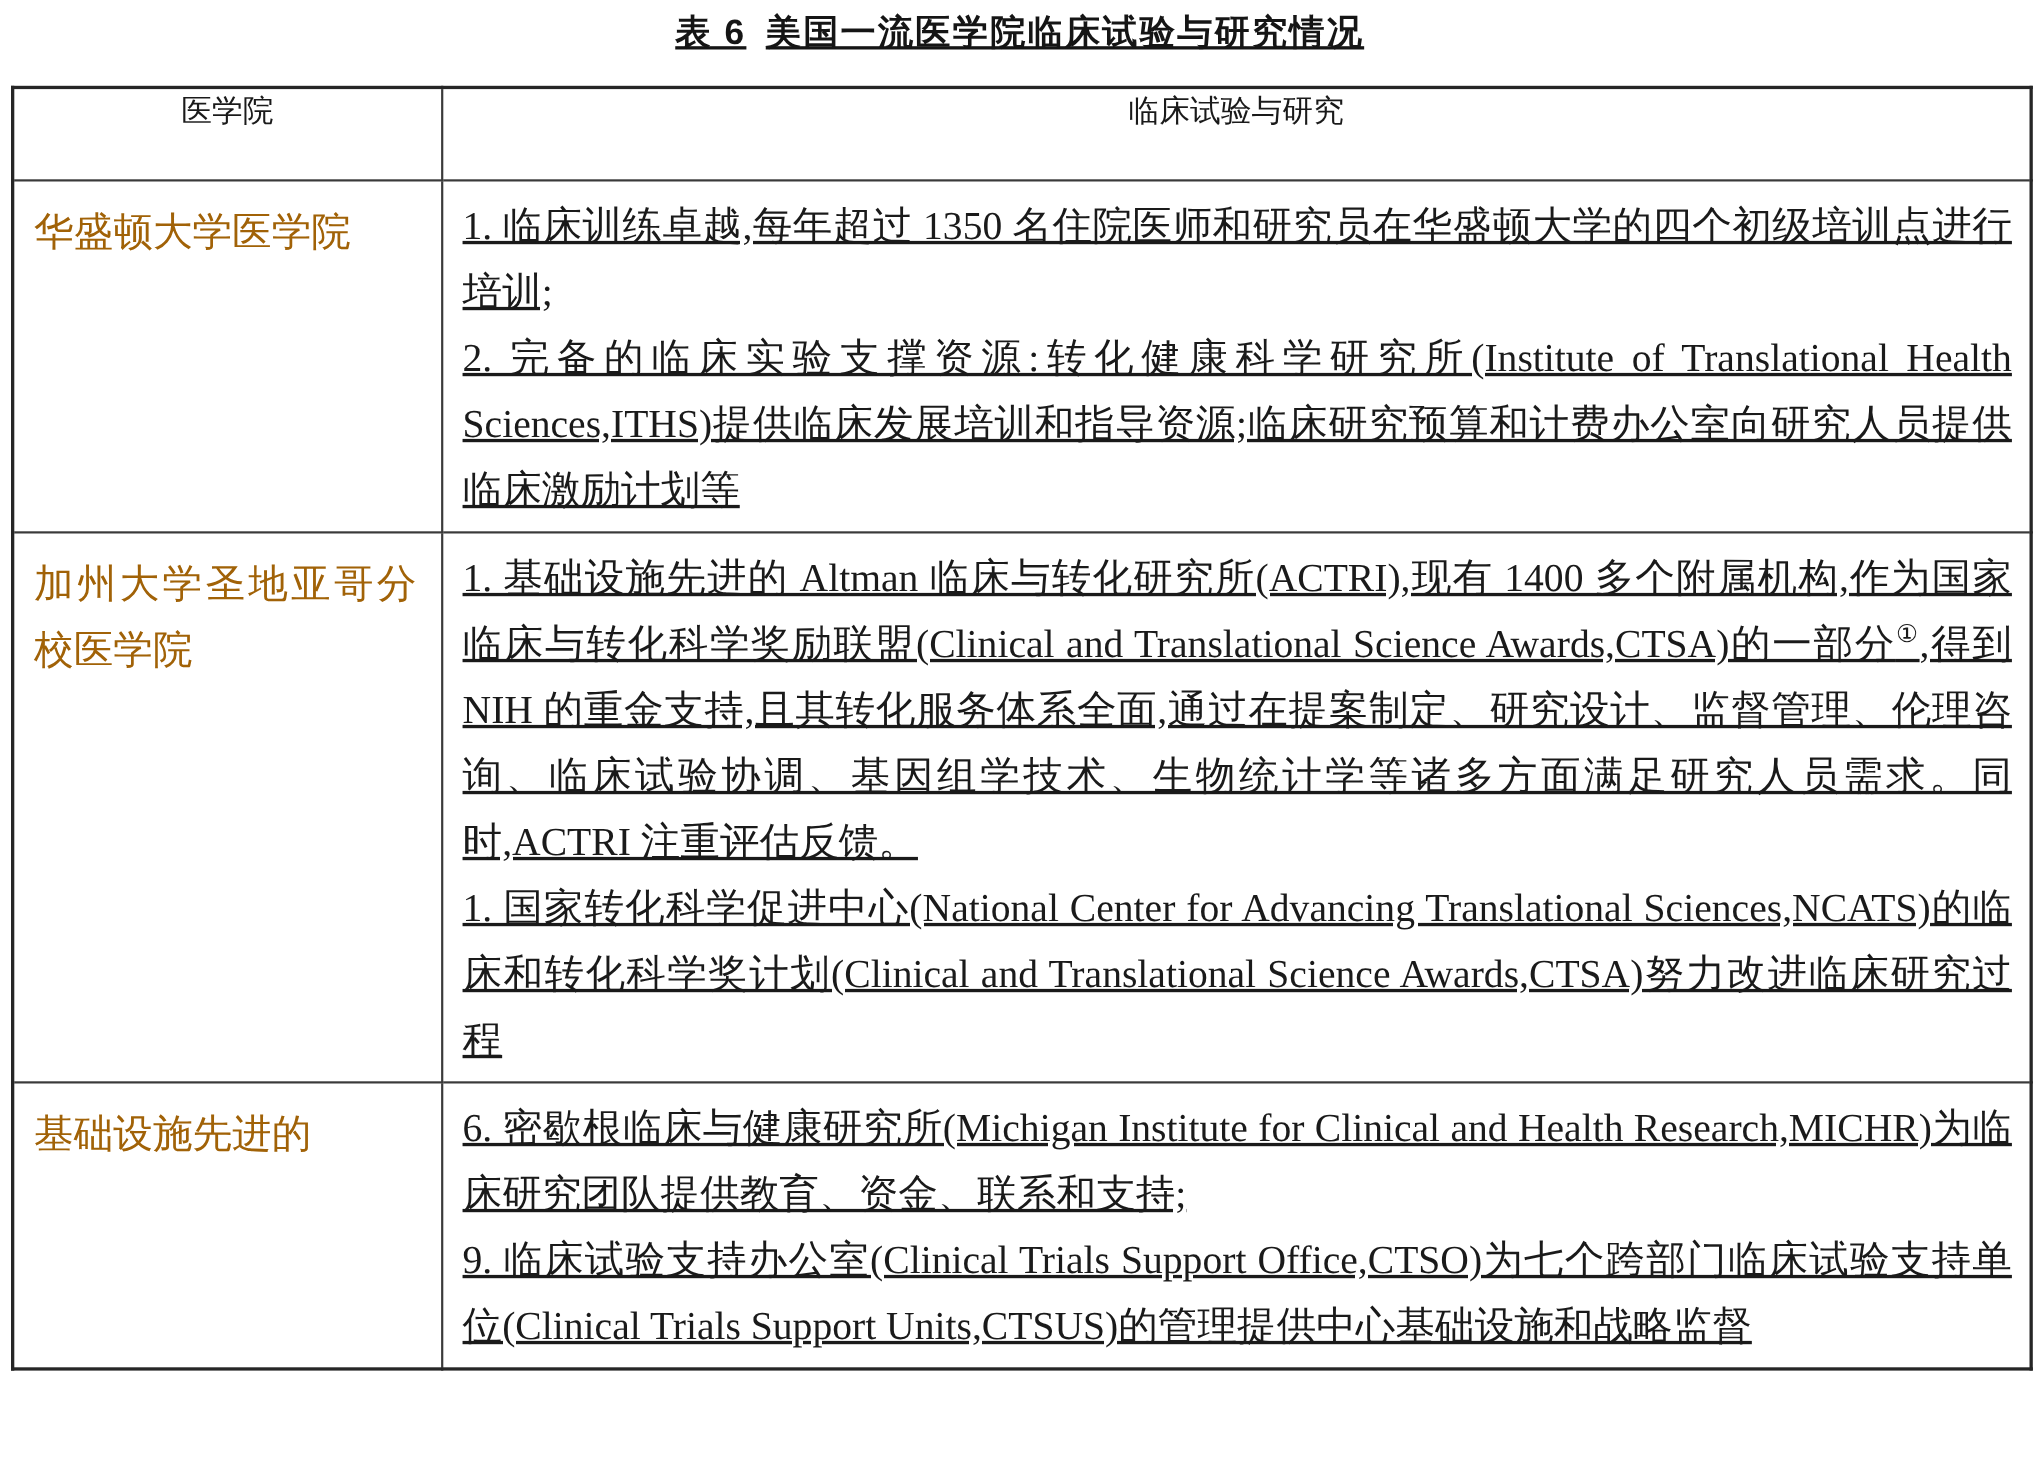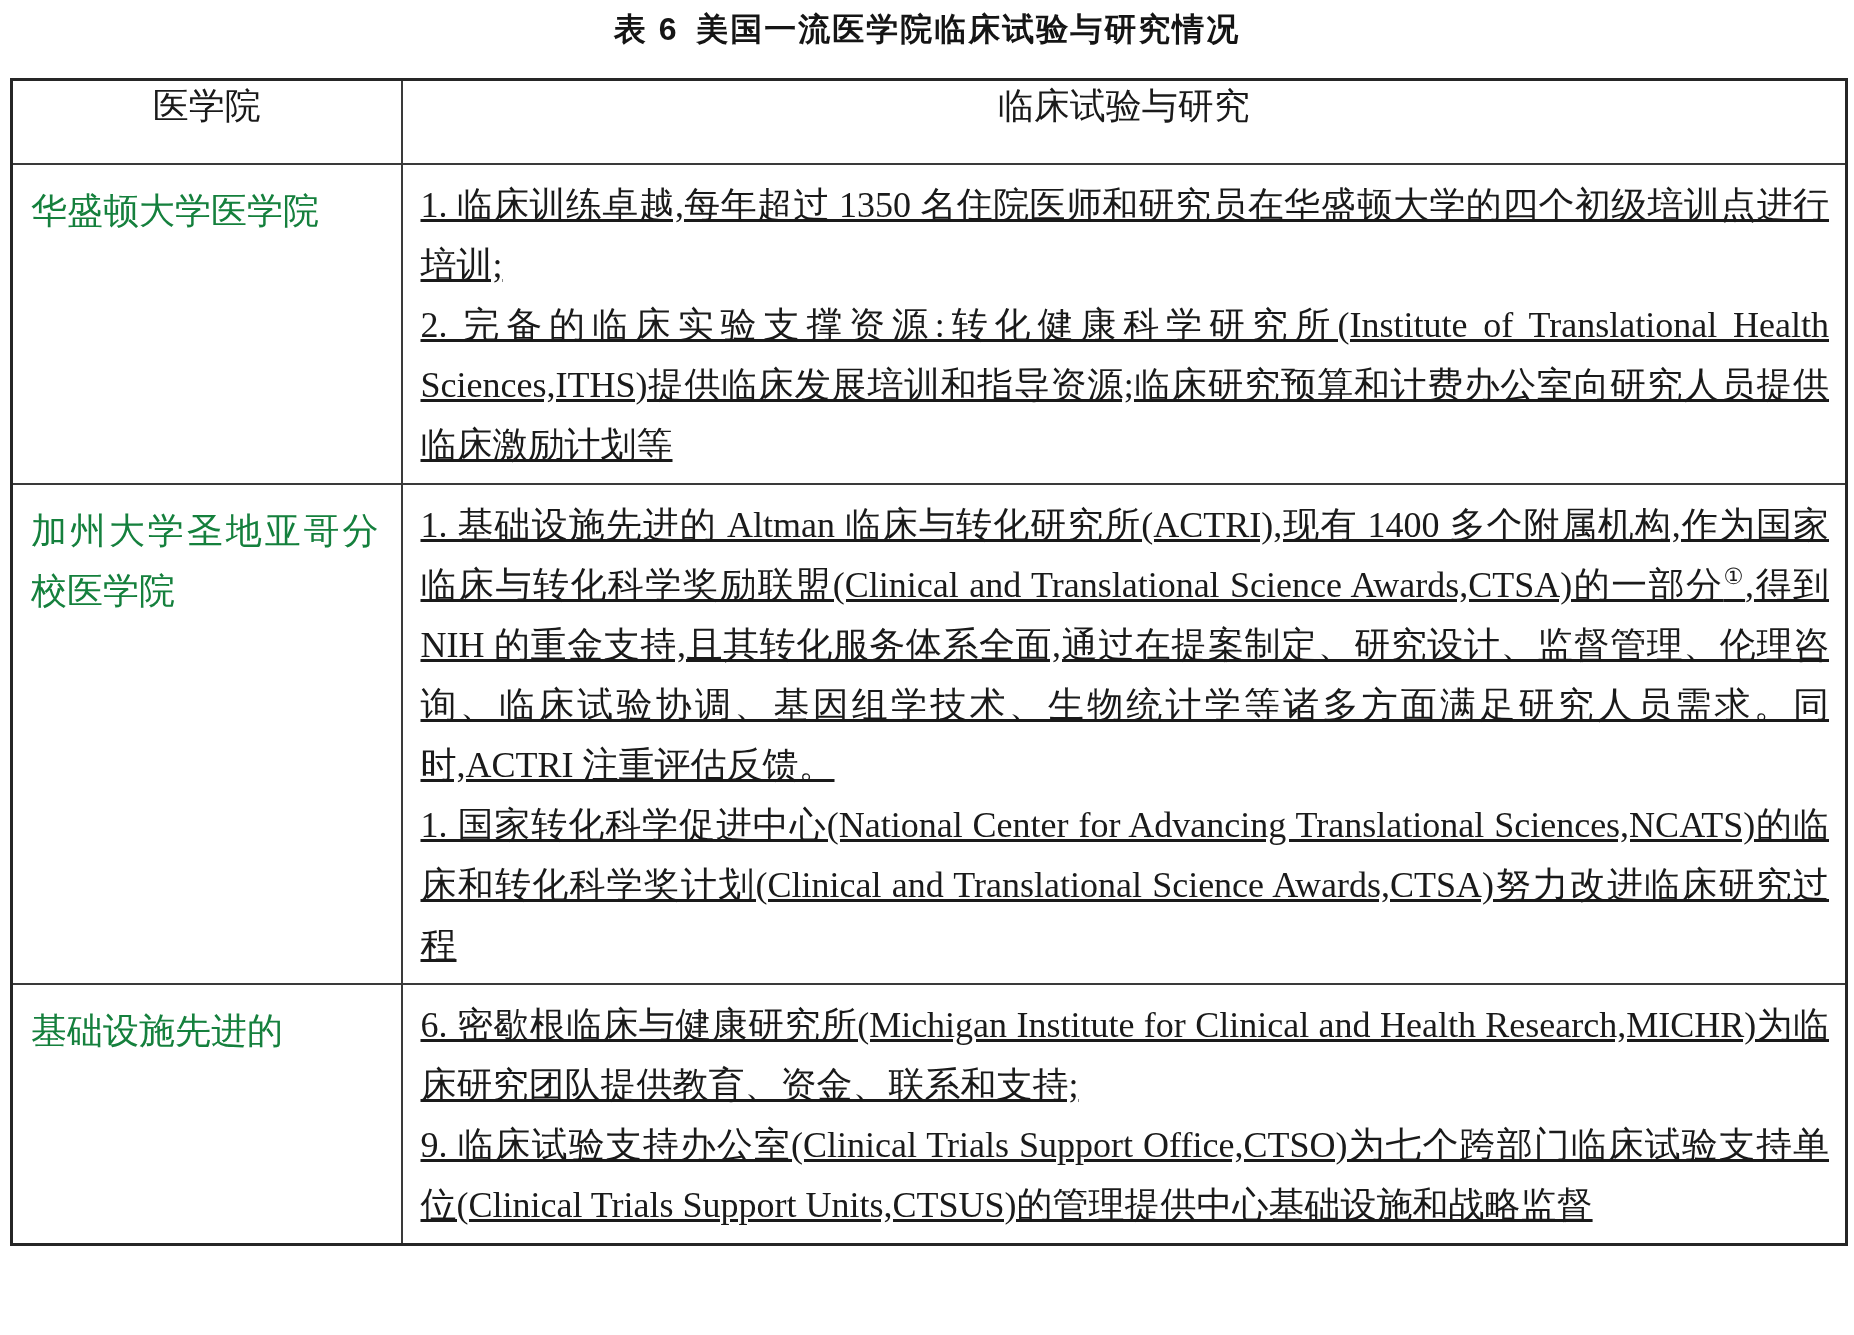--- a/index.html
+++ b/index.html
@@ -17,20 +17,21 @@
     overflow: hidden;
   }
   .doc-title {
     padding-top: 8px;
     text-align: center;
     font-family: "Liberation Sans", "DejaVu Sans", sans-serif;
     font-weight: 700;
     font-size: 32px;
     letter-spacing: 2px;
     color: #151515;
+    text-decoration: underline;
   }
   .doc-title .title-label {
     margin-right: 0.55em;
   }
   table.data-table {
     border-collapse: collapse;
     table-layout: fixed;
     width: 1835px;
     margin: 26px 0 0 10px;
     border: 3px solid #262626;
@@ -38,32 +39,32 @@
   table.data-table th,
   table.data-table td {
     border: 2px solid #3a3a3a;
     vertical-align: top;
     font-weight: normal;
   }
   th.hdr {
     height: 80px;
     text-align: center;
     vertical-align: middle;
-    font-size: 36px;
+    font-size: 28px;
     color: #1a1a1a;
   }
   col.c-school { width: 390px; }
   col.c-detail { width: 1445px; }
   td.school-cell {
     padding: 16px 22px 10px 18px;
     font-size: 36px;
     line-height: 60px;
     text-align: justify;
     text-justify: inter-ideograph;
-    color: #15803d;
+    color: #a16207;
   }
   td.detail-cell {
     padding: 10px 16px 8px 18px;
     font-size: 36px;
     line-height: 60px;
     color: #1a1a1a;
   }
   td.detail-cell p {
     margin: 0;
     text-align: justify;

